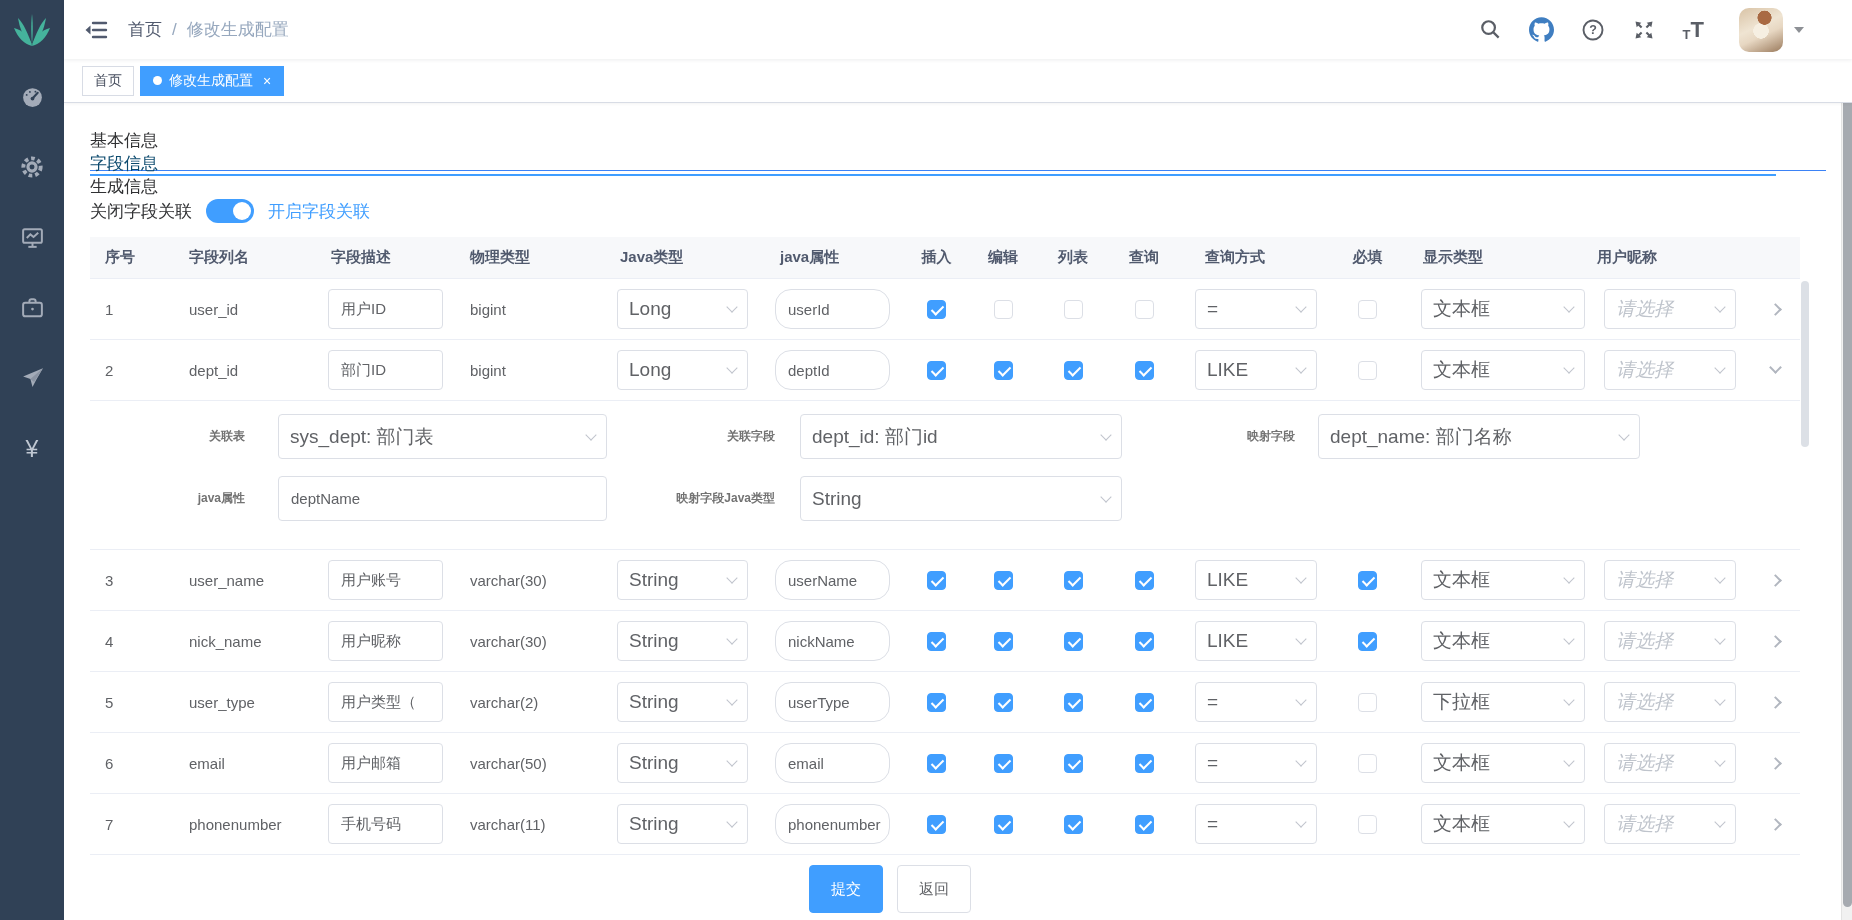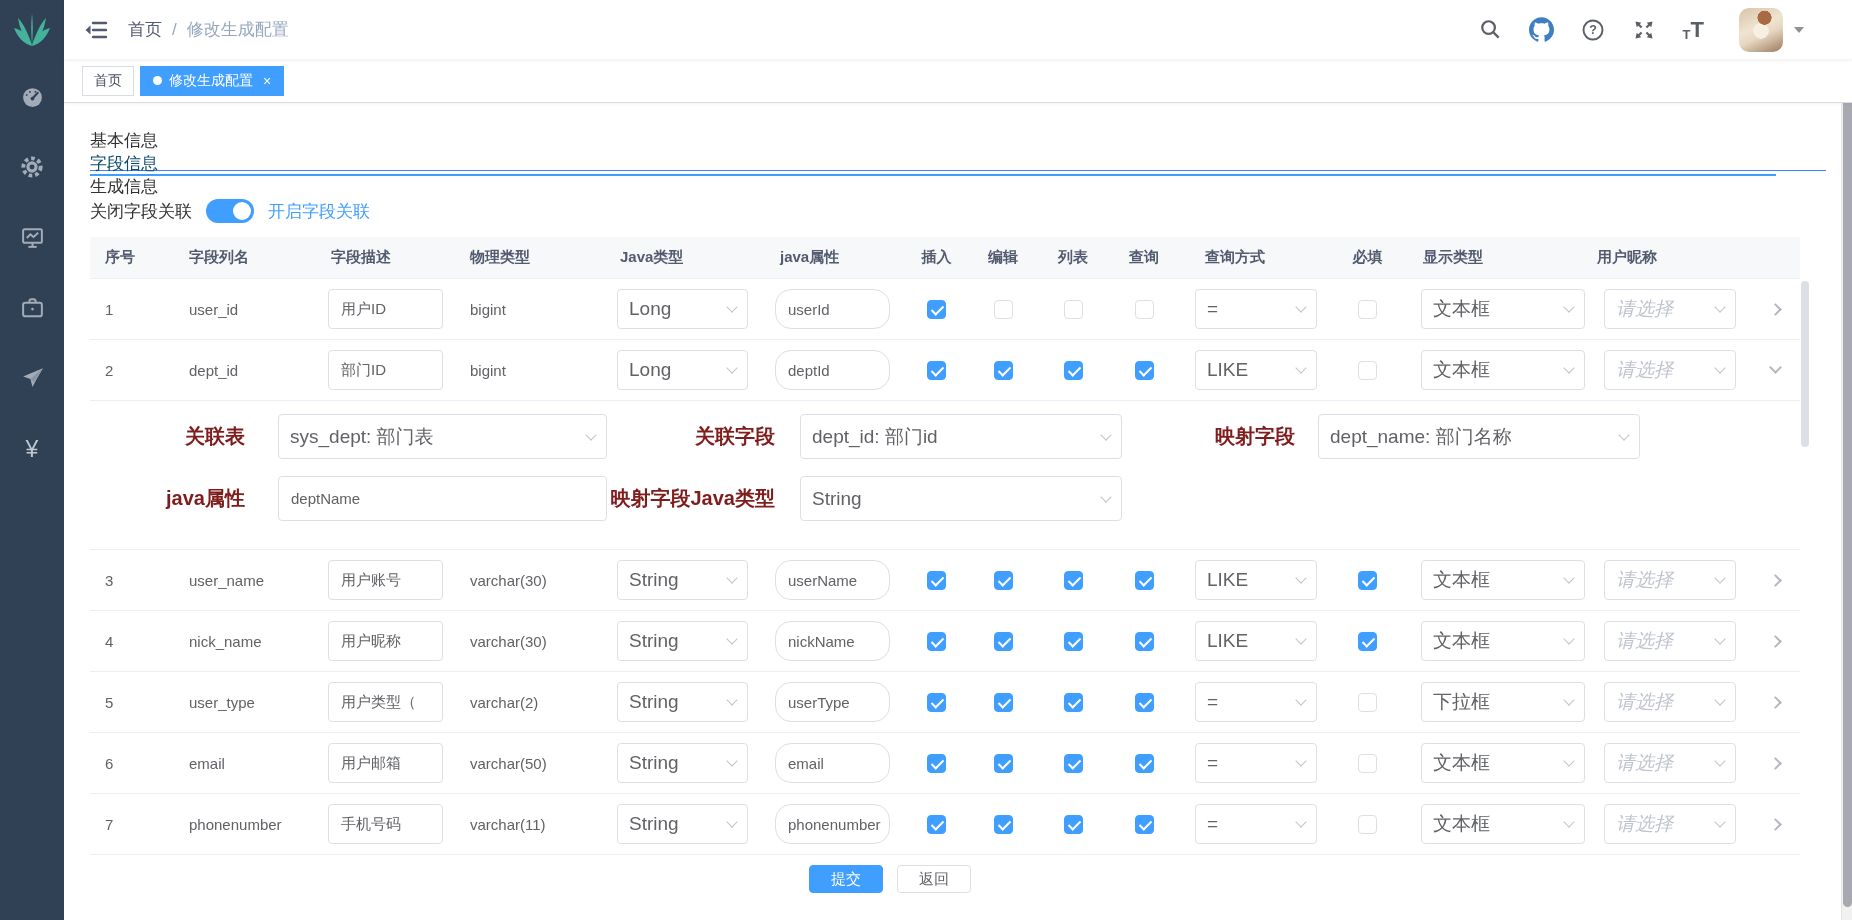--- a/index.html
+++ b/index.html
@@ -87,30 +87,30 @@
   .cb.checked::after { content:""; position:absolute; left:6px; top:2px; width:5px; height:10px;
                        border:solid #fff; border-width:0 2px 2px 0; transform:rotate(45deg); }
 
   .chev { width:9px; height:9px; border-top:2px solid #b1b6bf; border-right:2px solid #b1b6bf; transform:rotate(45deg); cursor:pointer; }
   .chev.down { transform:rotate(135deg); margin-top:-5px; }
 
   
   .expand-panel { padding:13px 0 28px 0; border-bottom:1px solid #ebeef5; background:#fff; }
   .p-row { display:flex; align-items:center; height:45px; }
   .p-row.first { margin-bottom:17px; }
-  .p-label { font-size:20px; font-weight:700; color:#7f1d1d; text-align:right; }
+  .p-label { font-size:12px; font-weight:700; color:#737373; text-align:right; }
   .p-l1 { width:155px; } .gap1 { width:33px; flex-shrink:0; }
   .p-l2 { width:168px; } .gap2 { width:25px; flex-shrink:0; }
   .p-l3 { width:173px; } .gap3 { width:23px; flex-shrink:0; }
   .p-ctrl { height:45px; }
   .p-c1 { width:329px; } .p-c2 { width:322px; } .p-c3 { width:322px; }
 
   
   .footer { width:1600px; display:flex; justify-content:center; gap:14px; margin-top:10px; }
-  .btn { height:28px; padding:0 21px; border-radius:4px; font-size:15px; cursor:pointer;
+  .btn { height:48px; padding:0 21px; border-radius:4px; font-size:15px; cursor:pointer;
          font-family:"Liberation Sans","DejaVu Sans",sans-serif; }
   .btn-primary { background:#409eff; border:1px solid #409eff; color:#fff; }
   .btn-plain { background:#fff; border:1px solid #dcdfe6; color:#606266; }
 
   
   .inner-scrollbar { position:absolute; left:1711px; top:44px; width:8px; height:166px; background:#dce0e6; border-radius:4px; cursor:pointer; }
   .page-scrollbar { position:fixed; right:0; top:0; width:11px; height:920px; background:#f1f1f1; border-left:1px solid #e3e3e3; }
   .page-scrollbar-thumb { position:absolute; left:1px; top:2px; width:9px; height:905px; background:#a6aab0; border-radius:5px; cursor:pointer; }
 </style>
 </head>

